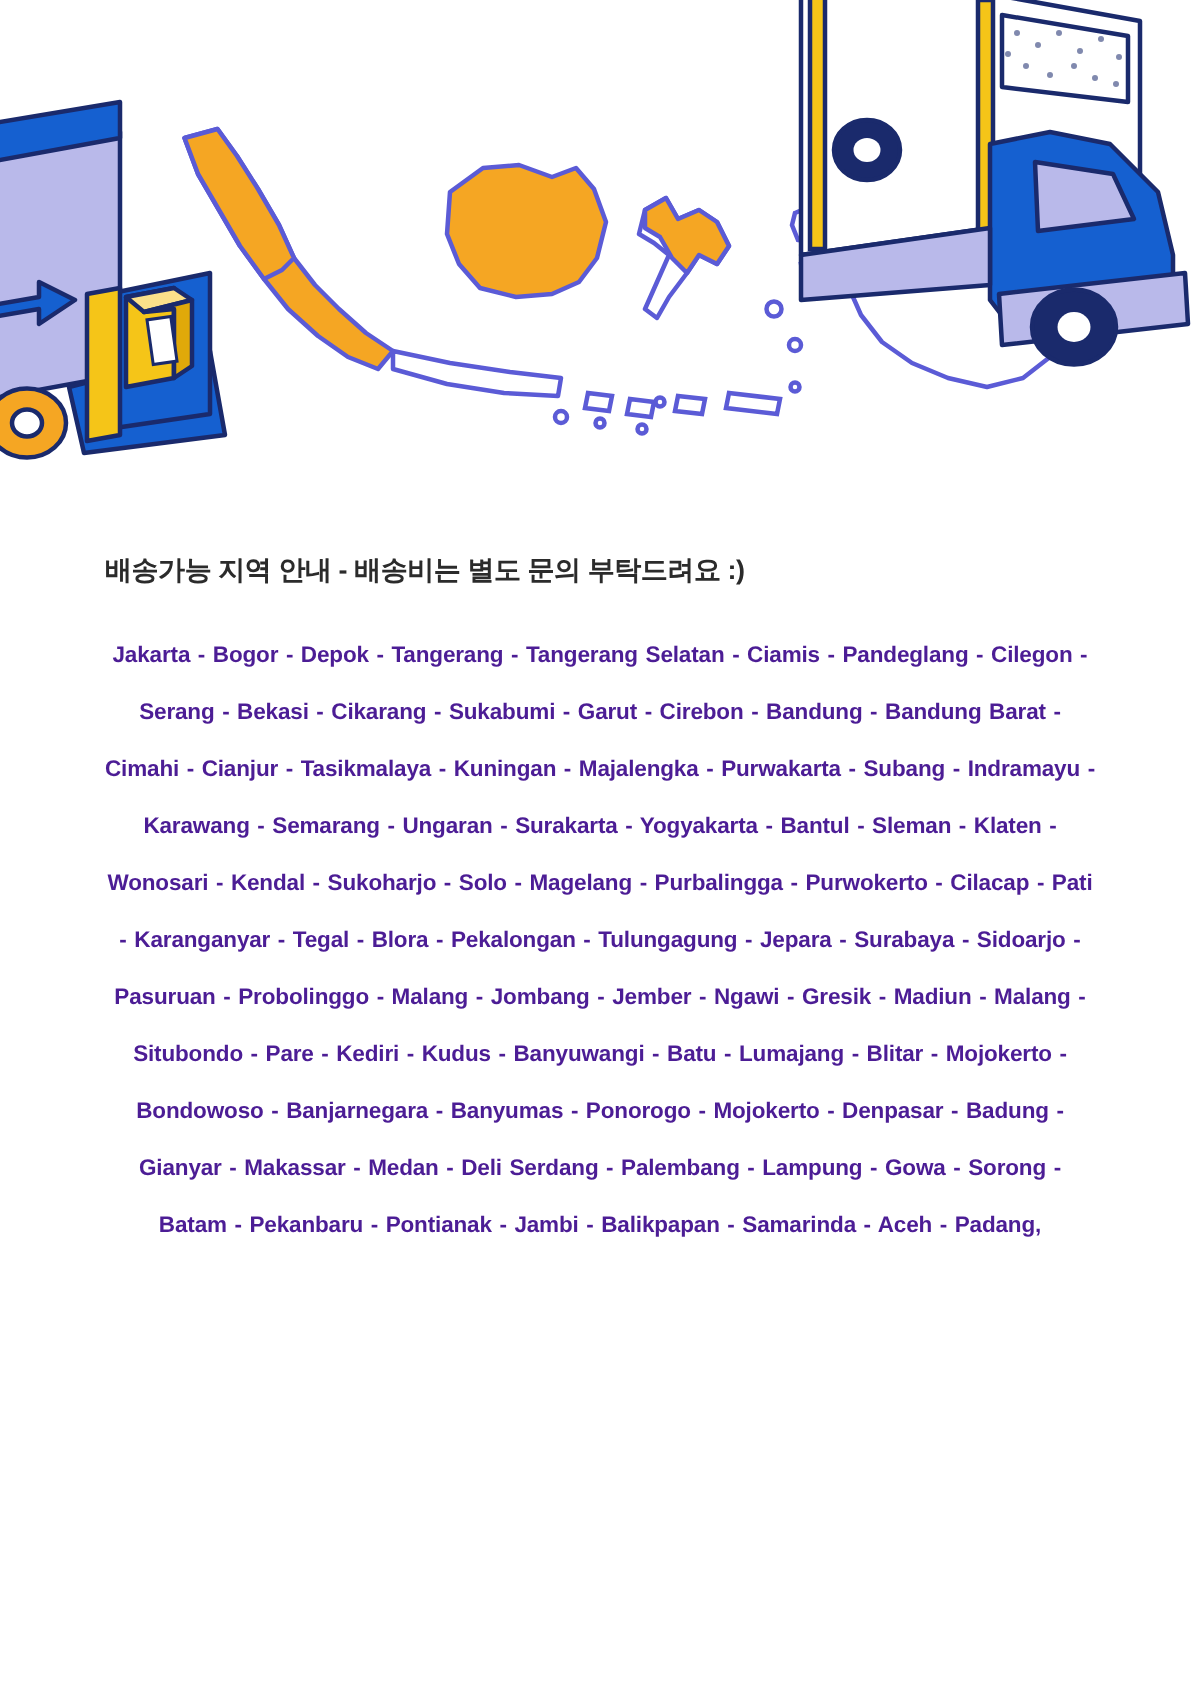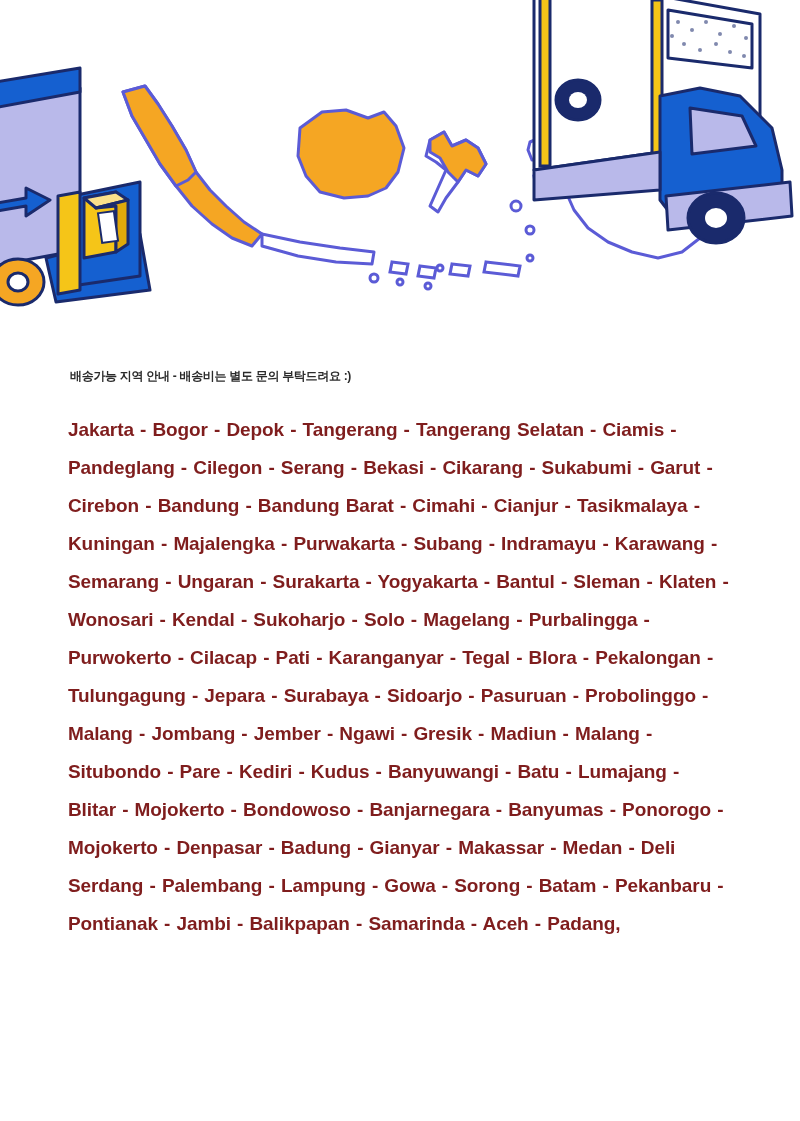--- a/index.html
+++ b/index.html
@@ -20,36 +20,36 @@
     height: 330px;
     overflow: hidden;
   }
   #hero svg {
     display: block;
   }
   #content {
     padding: 0 68px 0 68px;
   }
   #notice-title {
-    font-size: 12px;
+    font-size: 18px;
     font-weight: bold;
     color: #2b2b2b;
     letter-spacing: -0.3px;
     margin: 38px 0 26px 2px;
     font-family: "Liberation Sans", sans-serif;
   }
   #region-list {
-    font-size: 19px;
+    font-size: 15px;
     font-weight: bold;
     line-height: 38px;
-    color: #7f1d1d;
+    color: #4c1d95;
     letter-spacing: -0.1px;
     word-spacing: 1px;
     max-width: 676px;
-    text-align: left;
+    text-align: center;
   }
 </style>
 </head>
 <body>
 
 <div id="hero">
   <svg width="800" height="330" viewBox="0 0 800 330" xmlns="http://www.w3.org/2000/svg">
 
     <g>
 

